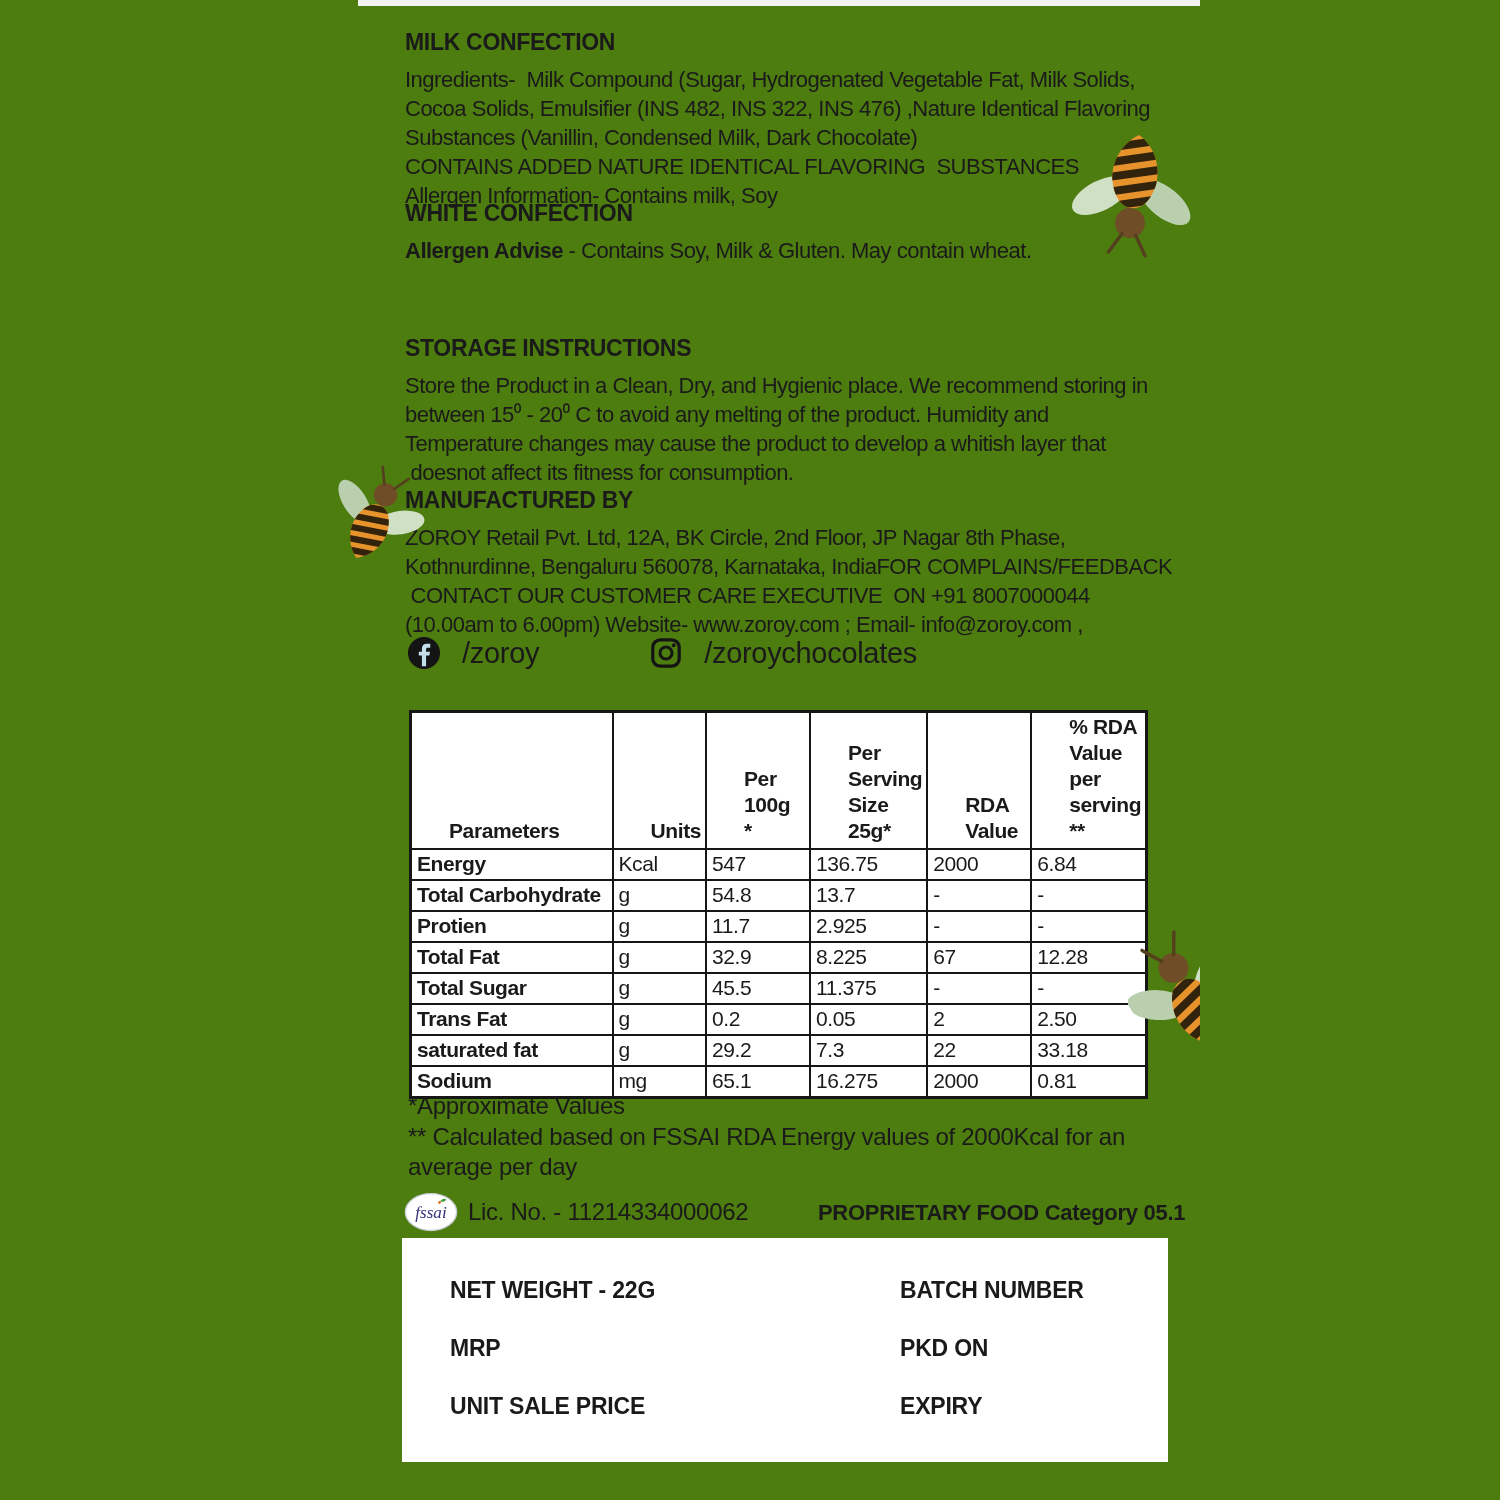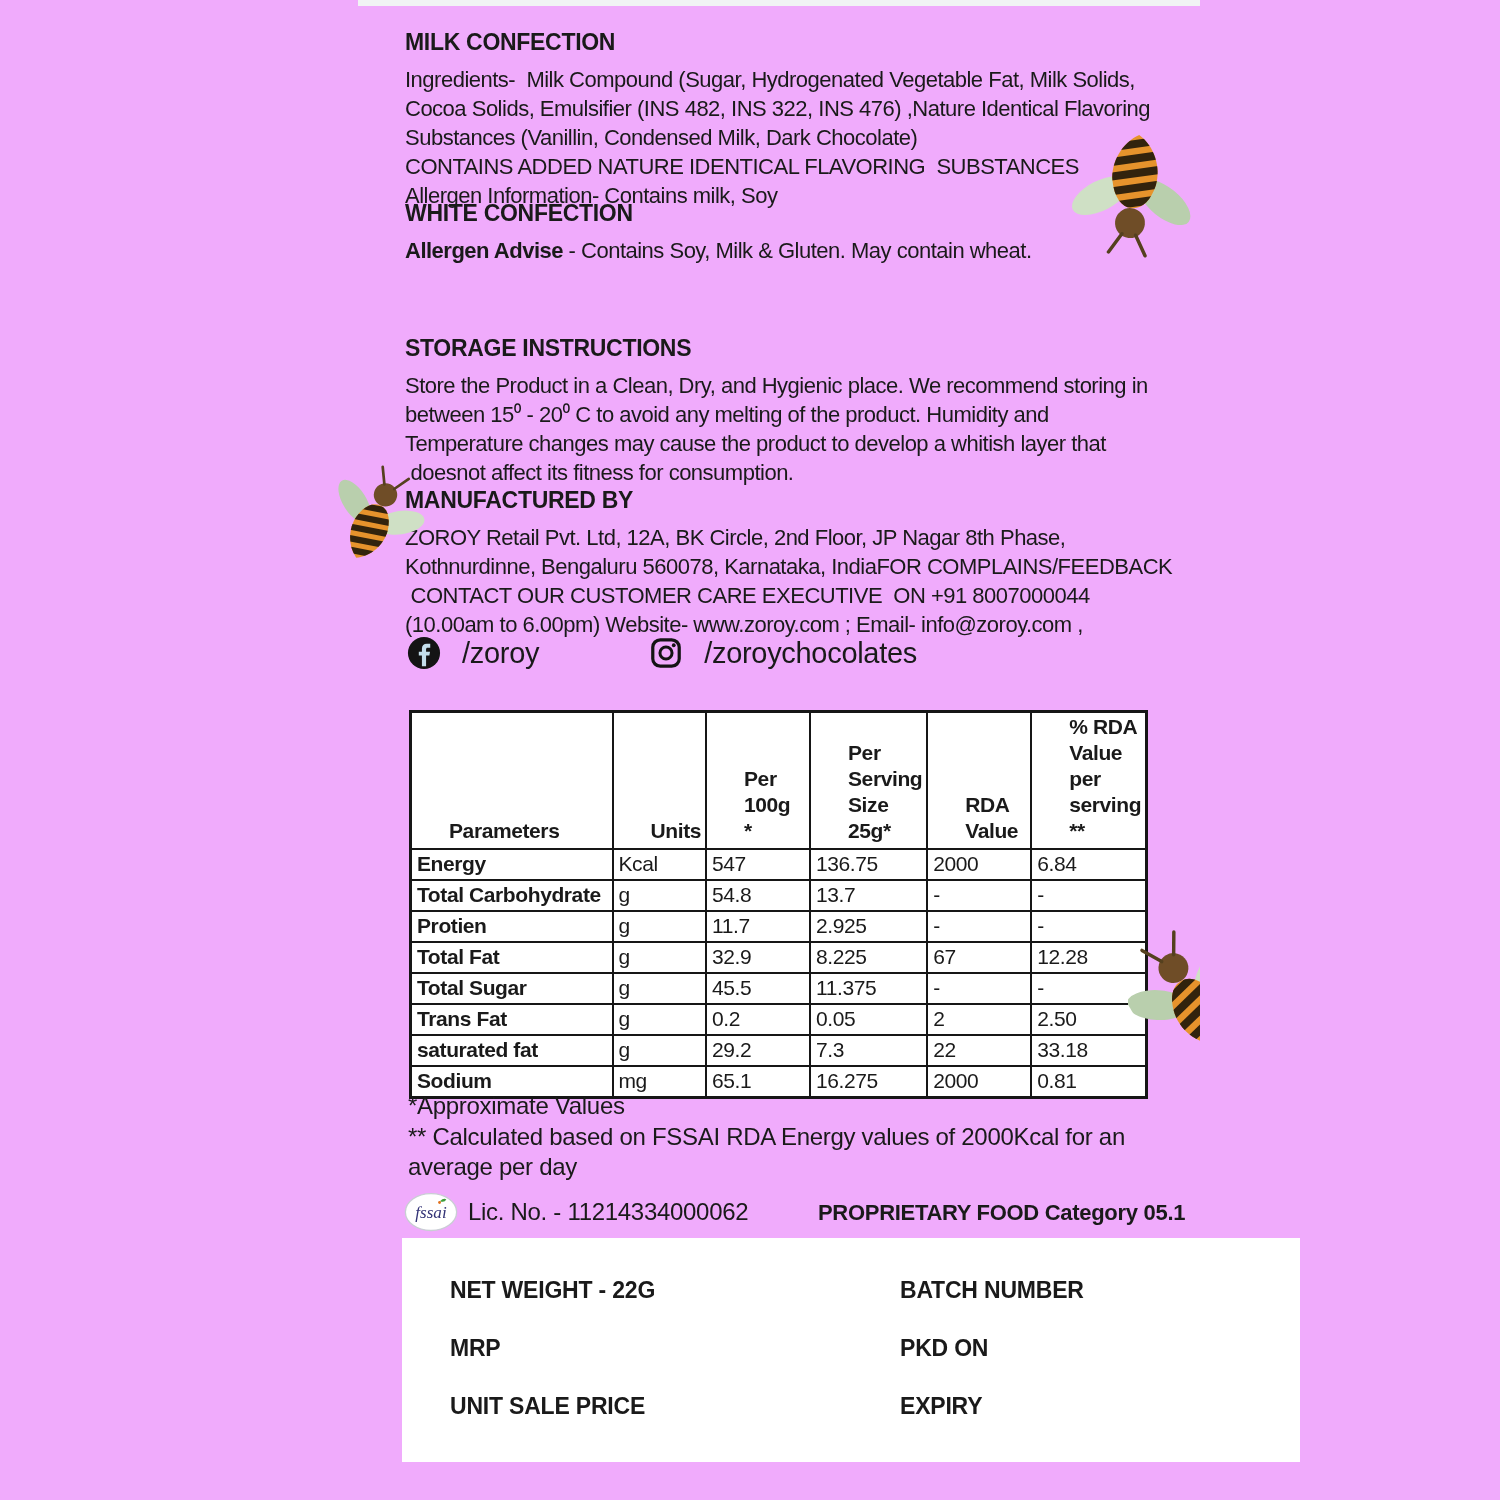--- a/index.html
+++ b/index.html
@@ -1,16 +1,16 @@
 <!DOCTYPE html>
 <html><head>
 <meta charset="utf-8">
 <style>
   html,body{margin:0;padding:0;background:#c4dfec;}
-  .canvas{position:relative;width:1500px;height:1500px;background:#f0abfc;overflow:hidden;
+  .canvas{position:relative;width:1500px;height:1500px;background:#4d7c0f;overflow:hidden;
           font-family:"Liberation Sans",sans-serif;color:#1a1a1a;}
   .top-strip{position:absolute;left:358px;top:0;width:842px;height:6px;background:#f1f3f4;}
   .sec{position:absolute;left:405px;}
   .sec-title{font-size:23px;font-weight:bold;line-height:29px;margin-bottom:8px;white-space:pre;letter-spacing:-0.3px;}
   .line{font-size:22px;line-height:29px;white-space:pre;letter-spacing:-0.5px;}
   .b{font-weight:bold;}
   .social-row{position:absolute;left:407px;top:636px;display:flex;align-items:center;}
   .social-label{font-size:29px;letter-spacing:-0.3px;margin-left:21px;}
   .nv-title{position:absolute;left:410px;top:682px;font-size:22px;letter-spacing:-0.2px;margin-top:46px;}
   table.nv{position:absolute;left:409px;top:710px;border-collapse:collapse;background:#fff;
@@ -18,21 +18,21 @@
   table.nv th, table.nv td{border:2px solid #161616;text-align:left;padding:1px 4px 2px 5px;
            font-size:21px;letter-spacing:-0.4px;overflow:hidden;}
   table.nv th{vertical-align:bottom;font-weight:bold;white-space:pre-line;height:126px;line-height:26px;padding-bottom:4px;padding-left:37px;}
   table.nv td{height:26px;line-height:24px;vertical-align:middle;}
   table.nv td:first-child{font-weight:bold;}
   .fn1{position:absolute;left:408px;top:1092px;font-size:24px;letter-spacing:-0.3px;}
   .fn2{position:absolute;left:408px;top:1122px;width:790px;font-size:24px;line-height:30px;letter-spacing:-0.3px;}
   .fssai-row{position:absolute;left:404px;top:1192px;display:flex;align-items:center;}
   .fssai-lic{font-size:24px;letter-spacing:-0.3px;margin-left:10px;}
   .fssai-cat{position:absolute;left:818px;top:1200px;font-size:22px;font-weight:bold;letter-spacing:-0.3px;}
-  .bottom-box{position:absolute;left:402px;top:1238px;width:898px;height:224px;background:#fff;}
+  .bottom-box{position:absolute;left:402px;top:1238px;width:766px;height:224px;background:#fff;}
   .box-col{position:absolute;top:40px;display:flex;flex-direction:column;gap:34px;}
   .box-col.left{left:48px;}
   .box-col.right{left:498px;}
   .box-label{font-size:23px;font-weight:600;letter-spacing:-0.2px;line-height:24px;white-space:pre;}
   .bee{position:absolute;}
   .bee3-clip{position:absolute;left:1128px;top:920px;width:72px;height:142px;overflow:hidden;}
   svg{display:block;}
 </style>
 </head>
 <body>

